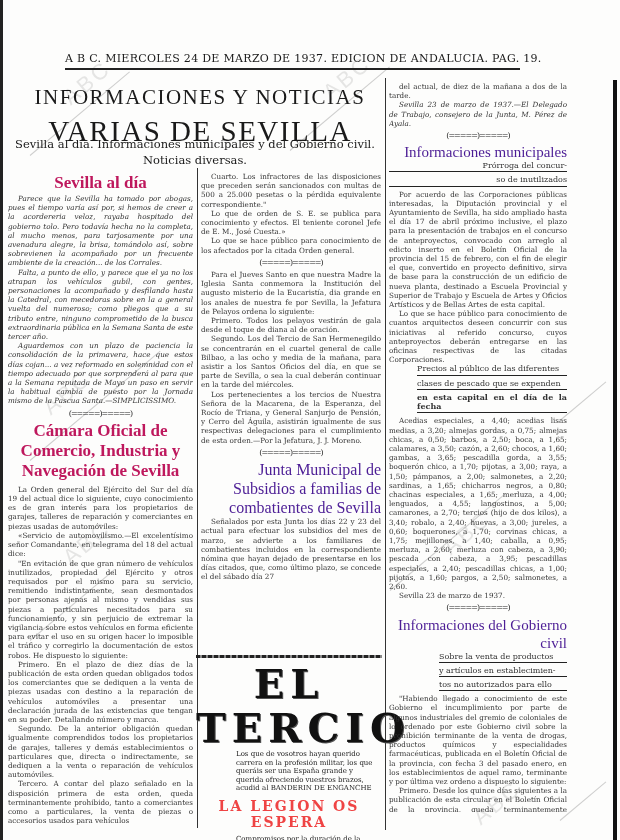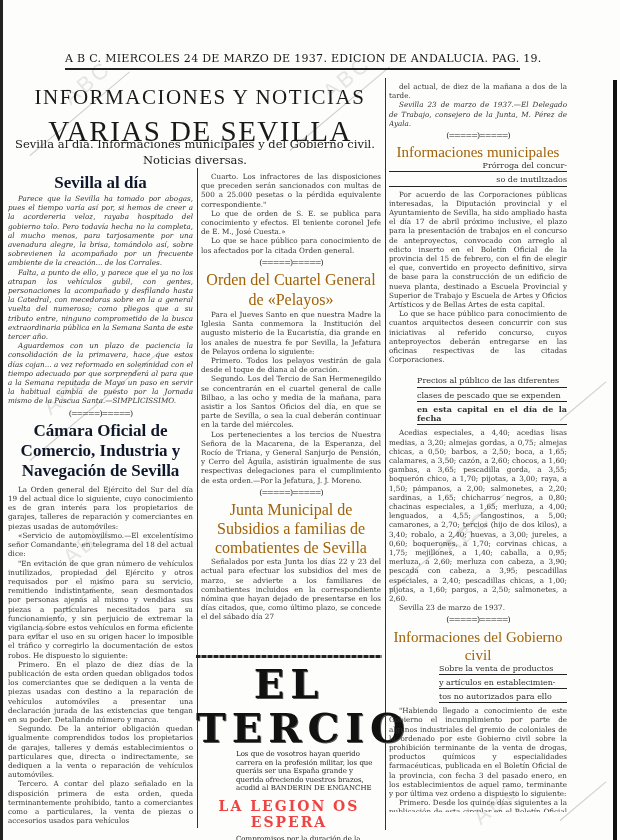--- a/index.html
+++ b/index.html
@@ -8,22 +8,22 @@
   .edge-left{position:absolute;left:0;top:0;width:3px;height:840px;background:#222;}
   .edge-right{position:absolute;left:613px;top:80px;width:4px;height:760px;background:#111;}
   .masthead{position:absolute;left:65px;top:52px;width:460px;font-size:11px;letter-spacing:0.3px;text-align:left;white-space:nowrap;font-family:"DejaVu Serif",serif;}
   .masthead-rule{position:absolute;left:65px;top:68px;width:455px;height:2px;background:#222;}
   .main-title{position:absolute;left:20px;width:360px;text-align:center;font-family:"Liberation Serif",serif;font-size:21px;letter-spacing:1.5px;line-height:34px;}
   .subtitle{position:absolute;left:10px;width:370px;text-align:center;font-size:11.5px;line-height:16px;}
   .col{position:absolute;font-size:7.2px;line-height:9.2px;text-align:justify;overflow:hidden;color:#333;}
   .col p{margin:0;text-indent:10px;}
   .col p.i{font-style:italic;}
   .col-rule{position:absolute;width:1px;background:#333;}
-  .h1{font-family:"Liberation Serif",serif;font-weight:bold;text-align:center;color:#0f172a;}
-  .h2{font-family:"Liberation Serif",serif;text-align:center;color:#a16207;}
+  .h1{font-family:"Liberation Serif",serif;font-weight:bold;text-align:center;color:#be185d;}
+  .h2{font-family:"Liberation Serif",serif;text-align:right;color:#4c1d95;}
   .orn{text-align:center;font-size:8px;margin:3px 0;letter-spacing:-1px;color:#222;}
   .watermark{position:absolute;font-family:"Liberation Sans",sans-serif;font-size:22px;color:rgba(120,120,120,0.18);transform:rotate(-40deg);letter-spacing:3px;}
   .wm-line{position:absolute;height:1px;background:rgba(120,120,120,0.35);transform-origin:left center;transform:rotate(-40deg);}
   .tercio{position:absolute;left:196px;top:655px;width:186px;height:165px;}
   .tercio-title{font-family:"DejaVu Serif",serif;font-weight:bold;font-size:40px;letter-spacing:6px;text-align:center;color:#111;line-height:44px;text-shadow:1px 1px 0 #555;}
   .tercio-rule{height:3px;background:repeating-linear-gradient(90deg,#222 0 4px,#888 4px 6px);margin-bottom:4px;}
   .tercio-text{font-size:7px;line-height:8.5px;margin-left:40px;color:#222;}
   .tercio-legion{font-family:"DejaVu Serif",serif;font-weight:bold;font-size:14px;letter-spacing:2px;text-align:center;margin:5px 0;color:#ef4444;}
   .underlined{border-bottom:1.5px solid #222;padding-bottom:1px;margin-bottom:3px;}
 </style>
@@ -72,21 +72,20 @@
     <p>Primero. En el plazo de diez días de la publicación de esta orden quedan obligados todos los comerciantes que se dediquen a la venta de piezas usadas con destino a la reparación de vehículos automóviles a presentar una declaración jurada de las existencias que tengan en su poder. Detallando número y marca.</p>
     <p>Segundo. De la anterior obligación quedan igualmente comprendidos todos los propietarios de garajes, talleres y demás establecimientos o particulares que, directa o indirectamente, se dediquen a la venta o reparación de vehículos automóviles.</p>
     <p>Tercero. A contar del plazo señalado en la disposición primera de esta orden, queda terminantemente prohibido, tanto a comerciantes como a particulares, la venta de piezas o accesorios usados para vehículos</p>
   </div>
 
   <div class="col" style="left:201px;top:172px;width:180px;height:480px;">
     <p>Cuarto. Los infractores de las disposiciones que preceden serán sancionados con multas de 500 a 25.000 pesetas o la pérdida equivalente correspondiente."</p>
     <p>Lo que de orden de S. E. se publica para conocimiento y efectos. El teniente coronel Jefe de E. M., José Cuesta.»</p>
     <p>Lo que se hace público para conocimiento de los afectados por la citada Orden general.</p>
     <div class="orn">(=====)=====)</div>
-    <div class="h2" style="font-size:16px;line-height:20px;">Orden del Cuartel General de «Pelayos»</div>
     <p>Para el Jueves Santo en que nuestra Madre la Iglesia Santa conmemora la Institución del augusto misterio de la Eucaristía, dia grande en los anales de nuestra fe por Sevilla, la Jefatura de Pelayos ordena lo siguiente:</p>
     <p>Primero. Todos los pelayos vestirán de gala desde el toque de diana al de oración.</p>
     <p>Segundo. Los del Tercio de San Hermenegildo se concentrarán en el cuartel general de calle Bilbao, a las ocho y media de la mañana, para asistir a los Santos Oficios del día, en que se parte de Sevilla, o sea la cual deberán continuar en la tarde del miércoles.</p>
     <p>Los pertenecientes a los tercios de Nuestra Señora de la Macarena, de la Esperanza, del Rocío de Triana, y General Sanjurjo de Pensión, y Cerro del Águila, asistirán igualmente de sus respectivas delegaciones para el cumplimiento de esta orden.—Por la Jefatura, J. J. Moreno.</p>
     <div class="orn">(=====)=====)</div>
     <div class="h2" style="font-size:16px;line-height:19px;">Junta Municipal de Subsidios a familias de combatientes de Sevilla</div>
     <p>Señalados por esta Junta los días 22 y 23 del actual para efectuar los subsidios del mes de marzo, se advierte a los familiares de combatientes incluidos en la correspondiente nómina que hayan dejado de presentarse en los días citados, que, como último plazo, se concede el del sábado día 27</p>
   </div>
 
   <div class="tercio">
@@ -100,21 +99,21 @@
 
   <div class="col" style="left:389px;top:82px;width:178px;height:730px;">
     <p>del actual, de diez de la mañana a dos de la tarde.</p>
     <p class="i">Sevilla 23 de marzo de 1937.—El Delegado de Trabajo, consejero de la Junta, M. Pérez de Ayala.</p>
     <div class="orn">(=====)=====)</div>
     <div class="h2" style="font-size:15px;line-height:18px;">Informaciones municipales</div>
     <div class="underlined" style="text-align:right;font-size:8px;">Prórroga del concur-</div>
     <div class="underlined" style="text-align:right;font-size:8px;">so de inutilizados</div>
     <p>Por acuerdo de las Corporaciones públicas interesadas, la Diputación provincial y el Ayuntamiento de Sevilla, ha sido ampliado hasta el día 17 de abril próximo inclusive, el plazo para la presentación de trabajos en el concurso de anteproyectos, convocado con arreglo al edicto inserto en el Boletín Oficial de la provincia del 15 de febrero, con el fin de elegir el que, convertido en proyecto definitivo, sirva de base para la construcción de un edificio de nueva planta, destinado a Escuela Provincial y Superior de Trabajo y Escuela de Artes y Oficios Artísticos y de Bellas Artes de esta capital.</p>
     <p>Lo que se hace público para conocimiento de cuantos arquitectos deseen concurrir con sus iniciativas al referido concurso, cuyos anteproyectos deberán entregarse en las oficinas respectivas de las citadas Corporaciones.</p>
-    <div class="underlined" style="margin-left:28px;font-size:8px;margin-top:12px;">Precios al público de las diferentes</div>
+    <div class="underlined" style="margin-left:28px;font-size:8px;">Precios al público de las diferentes</div>
     <div class="underlined" style="margin-left:28px;font-size:8px;">clases de pescado que se expenden</div>
     <div class="underlined" style="margin-left:28px;font-size:8px;font-weight:bold;">en esta capital en el día de la fecha</div>
     <p>Acedias especiales, a 4,40; acedias lisas medias, a 3,20; almejas gordas, a 0,75; almejas chicas, a 0,50; barbos, a 2,50; boca, a 1,65; calamares, a 3,50; cazón, a 2,60; chocos, a 1,60; gambas, a 3,65; pescadilla gorda, a 3,55; boquerón chico, a 1,70; pijotas, a 3,00; raya, a 1,50; pámpanos, a 2,00; salmonetes, a 2,20; sardinas, a 1,65; chicharros negros, a 0,80; chacinas especiales, a 1,65; merluza, a 4,00; lenguados, a 4,55; langostinos, a 5,00; camarones, a 2,70; tercios (hijo de dos kilos), a 3,40; robalo, a 2,40; huevas, a 3,00; jureles, a 0,60; boquerones, a 1,70; corvinas chicas, a 1,75; mejillones, a 1,40; caballa, a 0,95; merluza, a 2,60; merluza con cabeza, a 3,90; pescada con cabeza, a 3,95; pescadillas especiales, a 2,40; pescadillas chicas, a 1,00; pijotas, a 1,60; pargos, a 2,50; salmonetes, a 2,60.</p>
     <p>Sevilla 23 de marzo de 1937.</p>
     <div class="orn">(=====)=====)</div>
     <div class="h2" style="font-size:15px;line-height:18px;">Informaciones del Gobierno civil</div>
     <div class="underlined" style="margin-left:50px;font-size:8px;">Sobre la venta de productos</div>
     <div class="underlined" style="margin-left:50px;font-size:8px;">y artículos en establecimien-</div>
     <div class="underlined" style="margin-left:50px;font-size:8px;">tos no autorizados para ello</div>
     <p>"Habiendo llegado a conocimiento de este Gobierno el incumplimiento por parte de algunos industriales del gremio de coloniales de lo ordenado por este Gobierno civil sobre la prohibición terminante de la venta de drogas, productos químicos y especialidades farmacéuticas, publicada en el Boletín Oficial de la provincia, con fecha 3 del pasado enero, en los establecimientos de aquel ramo, terminante y por última vez ordeno a dispuesto lo siguiente:</p>

